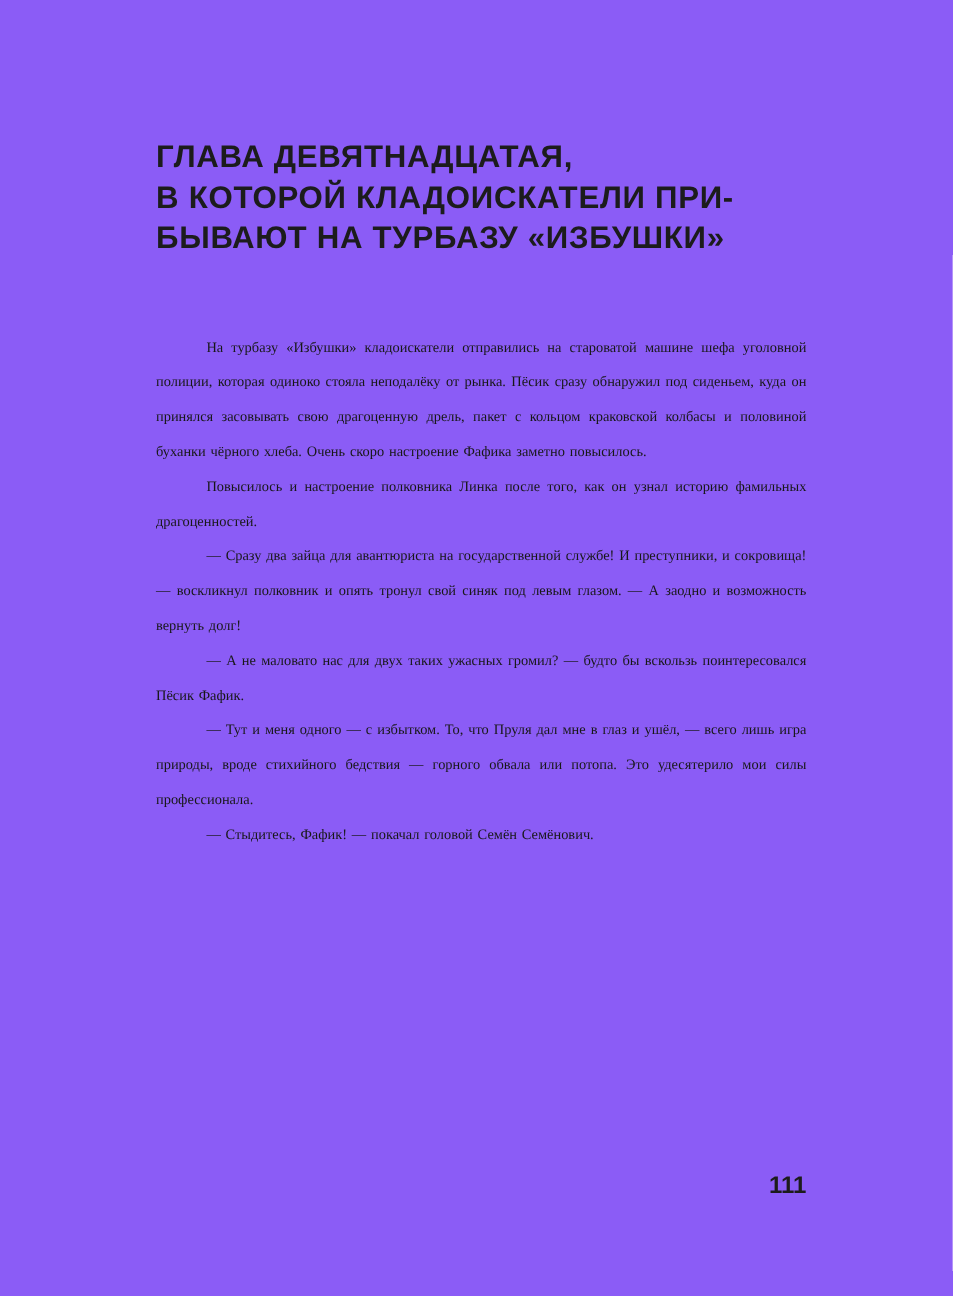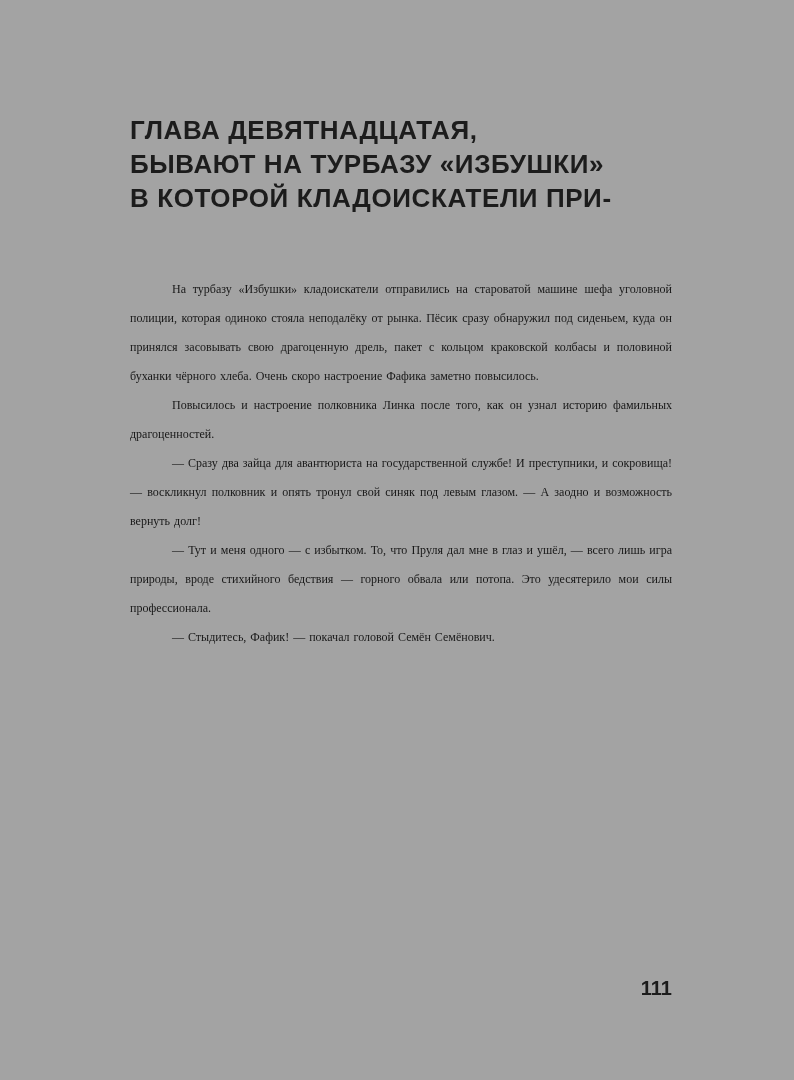--- a/index.html
+++ b/index.html
@@ -4,21 +4,21 @@
 <style>
   html, body {
     margin: 0;
     padding: 0;
     background: #ffffff;
   }
   .page {
     position: relative;
     width: 794px;
     height: 1080px;
-    background: #a3a3a3;
+    background: #8b5cf6;
     box-sizing: border-box;
     padding: 113px 122px 0 130px;
     overflow: hidden;
   }
   .chapter-heading {
     font-family: "Liberation Sans", "DejaVu Sans", sans-serif;
     font-weight: 700;
     font-size: 26px;
     line-height: 34px;
     letter-spacing: 0.6px;
@@ -51,27 +51,28 @@
     color: #1c1c1c;
   }
 </style>
 </head>
 <body>
 
 <div class="page">
 
   <h1 class="chapter-heading">
     <span class="heading-line">ГЛАВА ДЕВЯТНАДЦАТАЯ,</span>
+    <span class="heading-line">В КОТОРОЙ КЛАДОИСКАТЕЛИ ПРИ-</span>
     <span class="heading-line">БЫВАЮТ НА ТУРБАЗУ «ИЗБУШКИ»</span>
-    <span class="heading-line">В КОТОРОЙ КЛАДОИСКАТЕЛИ ПРИ-</span>
   </h1>
 
   <div class="body-text">
     <p>На турбазу «Избушки» кладоискатели отправились на староватой машине шефа уголовной полиции, которая одиноко стояла неподалёку от рынка. Пёсик сразу обнаружил под сиденьем, куда он принялся засовывать свою драгоценную дрель, пакет с кольцом краковской колбасы и половиной буханки чёрного хлеба. Очень скоро настроение Фафика заметно повысилось.</p>
     <p>Повысилось и настроение полковника Линка после того, как он узнал историю фамильных драгоценностей.</p>
     <p>— Сразу два зайца для авантюриста на государственной службе! И преступники, и сокровища! — воскликнул полковник и опять тронул свой синяк под левым глазом. — А заодно и возможность вернуть долг!</p>
+    <p>— А не маловато нас для двух таких ужасных громил? — будто бы вскользь поинтересовался Пёсик Фафик.</p>
     <p>— Тут и меня одного — с избытком. То, что Пруля дал мне в глаз и ушёл, — всего лишь игра природы, вроде стихийного бедствия — горного обвала или потопа. Это удесятерило мои силы профессионала.</p>
     <p>— Стыдитесь, Фафик! — покачал головой Семён Семёнович.</p>
   </div>
 
   <div class="page-number">111</div>
 
 </div>
 
 </body></html>

